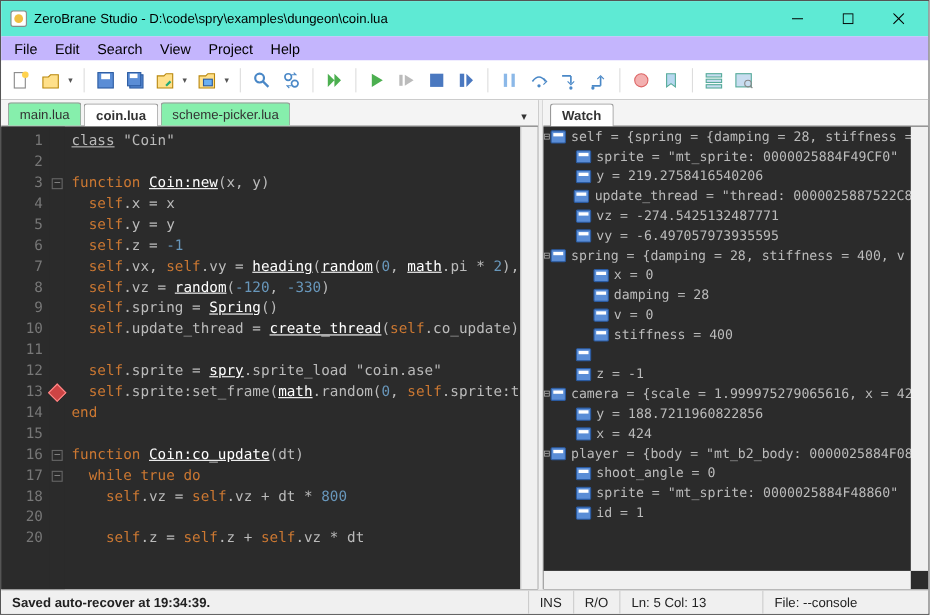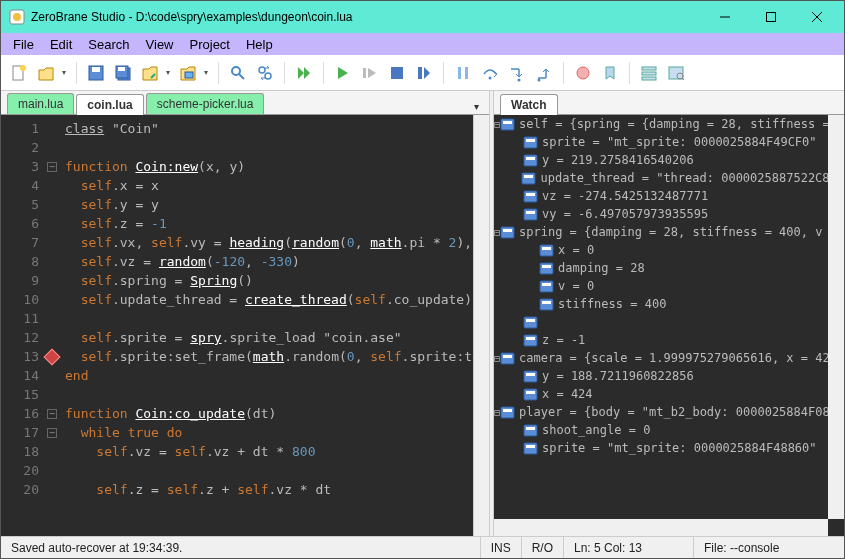--- a/index.html
+++ b/index.html
@@ -41,21 +41,21 @@
 .watch-body { flex: 1; background: #2b2b2b; overflow: hidden; font-family: Consolas, monospace; font-size: 12px; color: #ccc; position: relative; }
 .watch-row { display: flex; align-items: center; height: 18px; white-space: nowrap; }
 .watch-row .exp { width: 12px; text-align: center; color: #aaa; font-size: 10px; cursor: pointer; }
 .watch-row .spacer { display: inline-block; }
 .watch-row .ico { width: 16px; height: 14px; margin-right: 4px; display: inline-flex; align-items: center; justify-content: center; }
 .watch-row .val { color: #bbb; }
 .watch-scroll-v { position: absolute; right: 0; top: 0; bottom: 17px; width: 16px; background: #f0f0f0; }
 .watch-scroll-h { position: absolute; left: 0; right: 16px; bottom: 0; height: 17px; background: #f0f0f0; }
 .statusbar { height: 22px; background: #f0f0f0; border-top: 1px solid #ccc; display: flex; align-items: center; font-size: 12px; color: #222; }
 .statusbar .cell { padding: 0 10px; border-right: 1px solid #ccc; height: 100%; display: flex; align-items: center; }
-.statusbar .flex { flex: 1; }
+.statusbar .flex { flex: 1; font-weight: bold; }
 svg { display: block; }
 </style>
 </head>
 <body>
 
 <div class="titlebar">
   <span class="icon">
     <svg width="16" height="16">
         <rect x="1" y="1" width="14" height="14" rx="2" fill="#fff" stroke="#888"></rect>
         <circle cx="8" cy="8" r="4" fill="#f0c040"></circle>
@@ -503,20 +503,31 @@
           <span class="exp"></span>
           <span class="spacer" style="width: 16px;"></span>
           <span class="ico">
             <svg width="15" height="13">
               <rect x="1" y="1" width="13" height="11" rx="1" fill="#5a8dd6" stroke="#2a5aa0"></rect>
               <rect x="3" y="3" width="9" height="3" fill="#fff"></rect>
             </svg>
           </span>
           <span class="val">sprite = "mt_sprite: 0000025884F48860"</span>
         </div>
+        <div class="watch-row">
+          <span class="exp"></span>
+          <span class="spacer" style="width: 16px;"></span>
+          <span class="ico">
+            <svg width="15" height="13">
+              <rect x="1" y="1" width="13" height="11" rx="1" fill="#5a8dd6" stroke="#2a5aa0"></rect>
+              <rect x="3" y="3" width="9" height="3" fill="#fff"></rect>
+            </svg>
+          </span>
+          <span class="val">id = 1</span>
+        </div>
 
     <div class="watch-scroll-v"></div>
         <div class="watch-scroll-h"></div>
       </div>
   </div>
 </div>
 
 <div class="statusbar">
   <div class="cell flex">Saved auto-recover at 19:34:39.</div>
   <div class="cell">INS</div>

